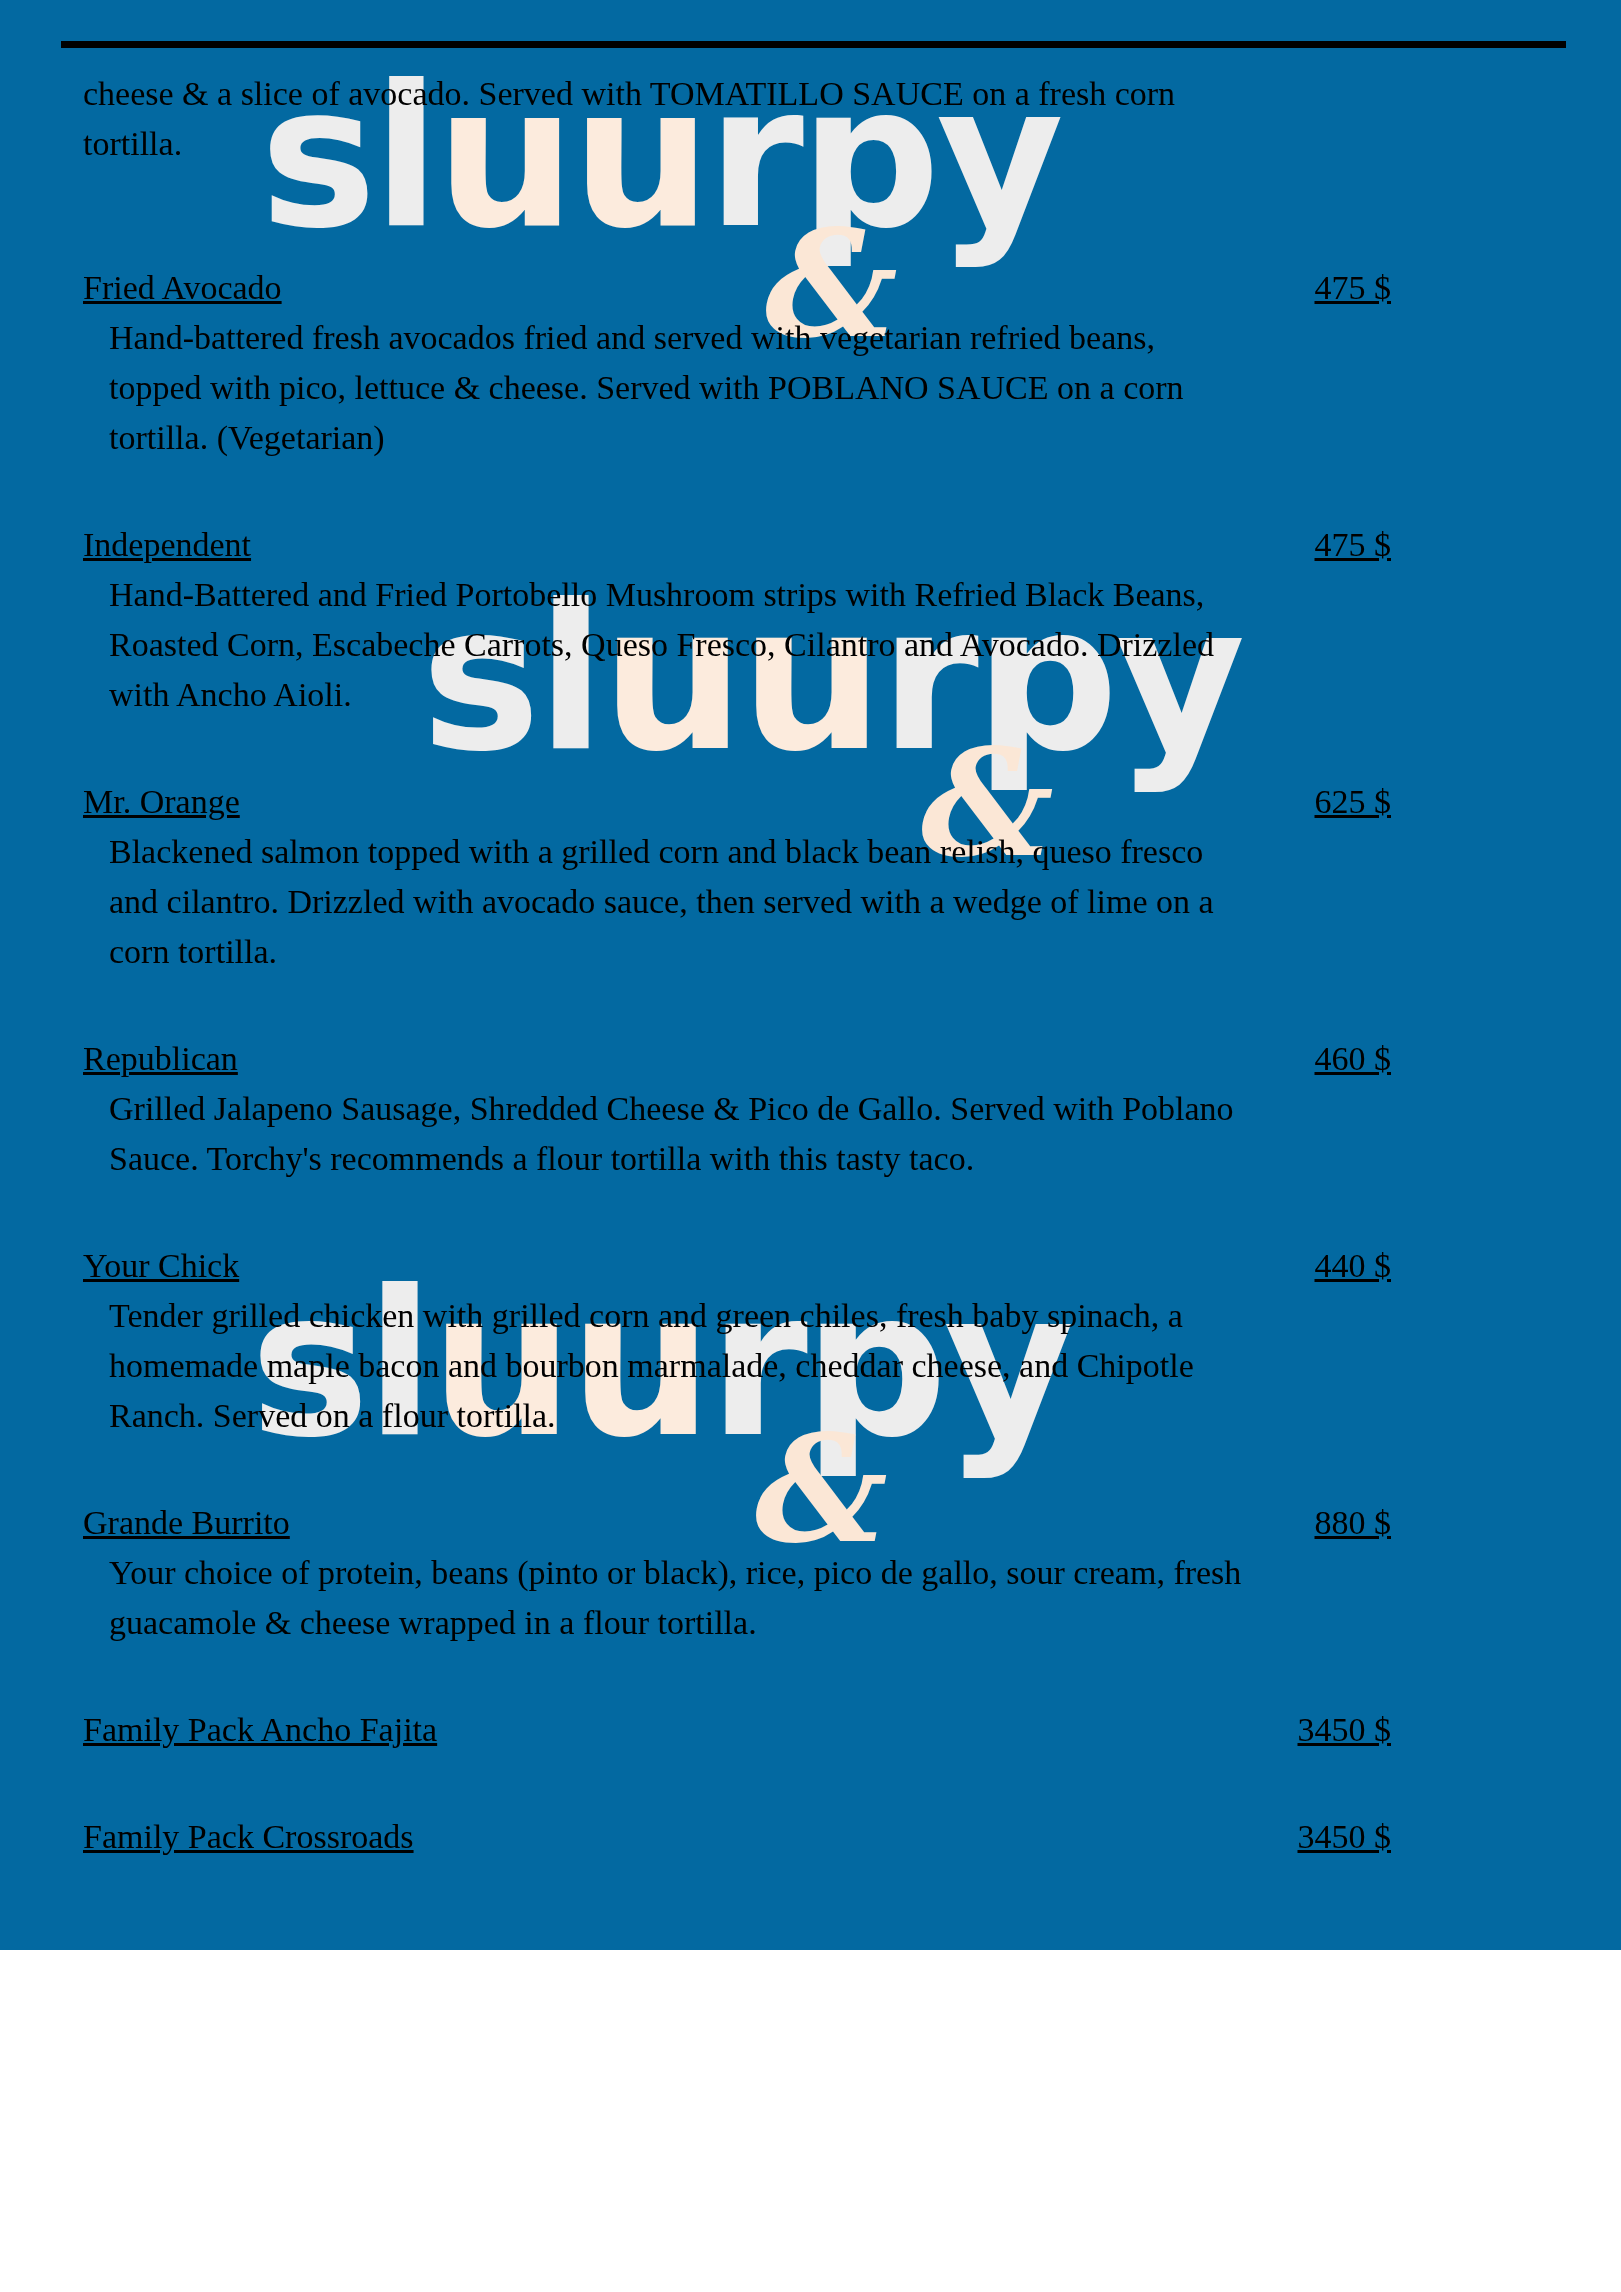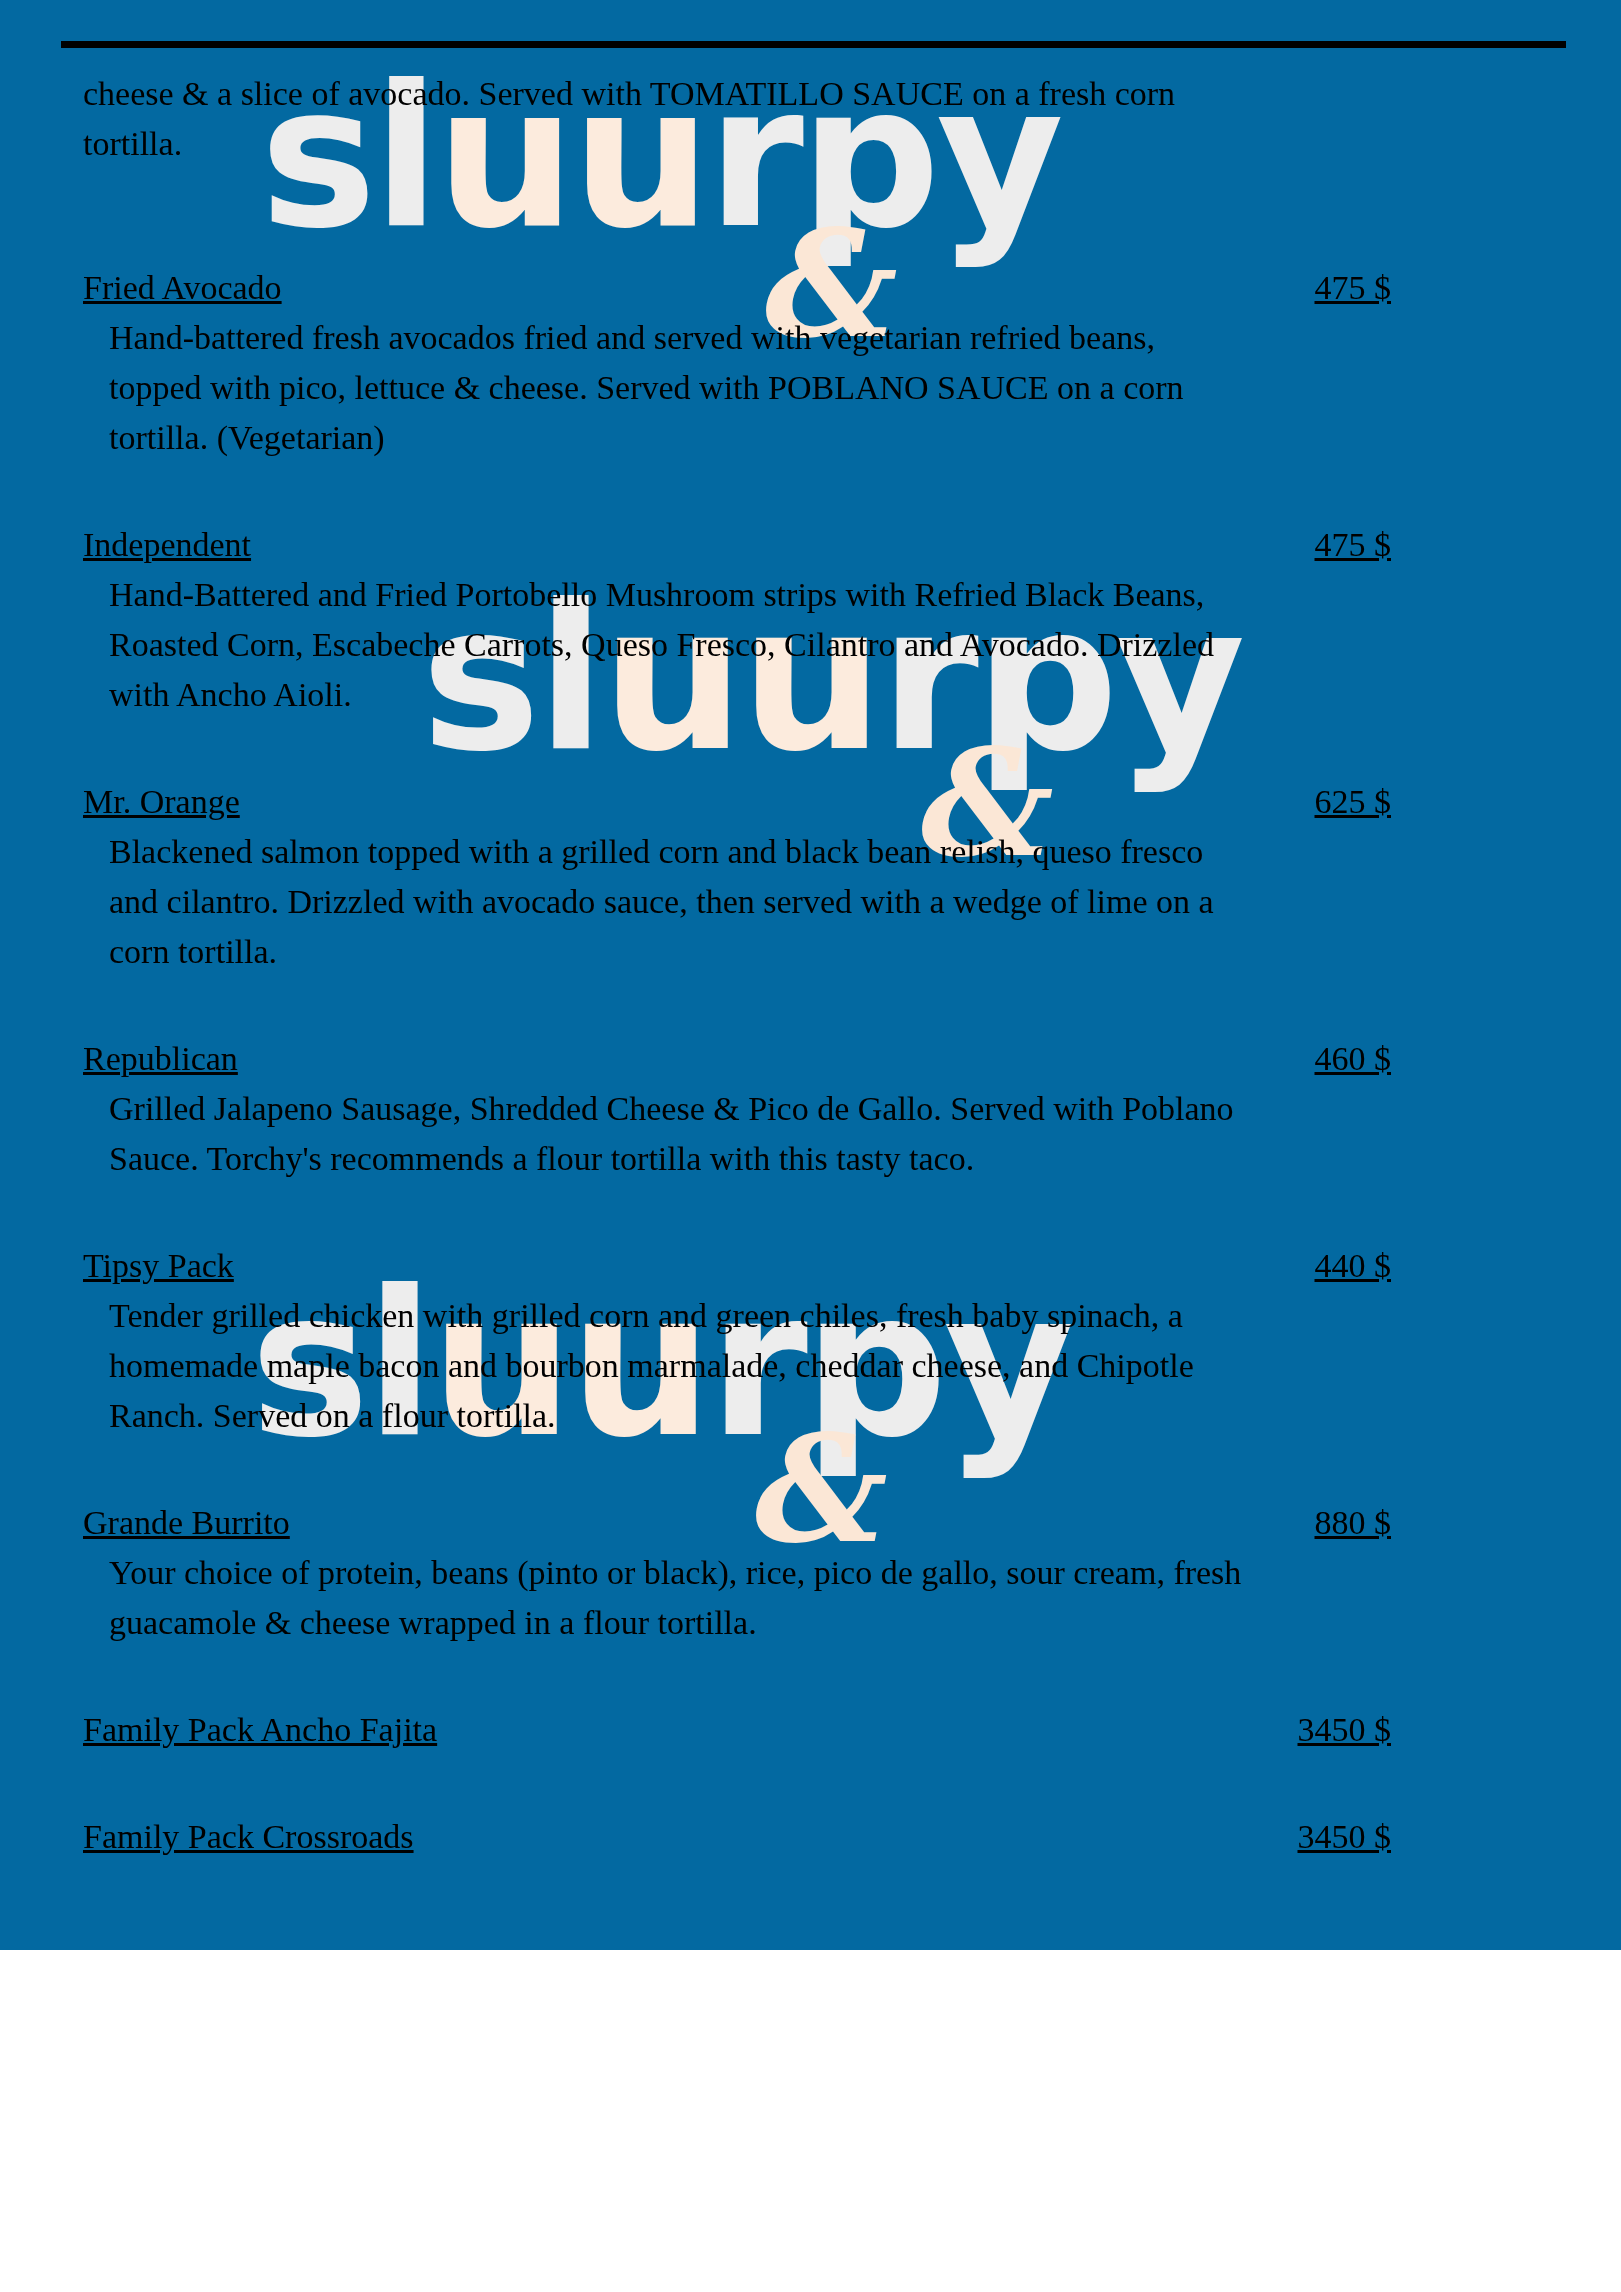--- a/index.html
+++ b/index.html
@@ -171,21 +171,21 @@
         </div>
         <div class="menu-item">
           <div class="item-head">
             <div class="item-name">Republican</div>
             <div class="item-price">460 $</div>
           </div>
           <div class="item-desc">Grilled Jalapeno Sausage, Shredded Cheese &amp; Pico de Gallo.  Served with Poblano Sauce. Torchy's recommends a flour tortilla with this tasty taco.</div>
         </div>
         <div class="menu-item">
           <div class="item-head">
-            <div class="item-name">Tipsy Pack</div>
+            <div class="item-name">Your Chick</div>
             <div class="item-price">440 $</div>
           </div>
           <div class="item-desc">Tender grilled chicken with grilled corn and green chiles, fresh baby spinach, a homemade maple bacon and bourbon marmalade, cheddar cheese, and Chipotle Ranch.  Served on a flour tortilla.</div>
         </div>
         <div class="menu-item">
           <div class="item-head">
             <div class="item-name">Grande Burrito</div>
             <div class="item-price">880 $</div>
           </div>
           <div class="item-desc">Your choice of protein, beans (pinto or black), rice, pico de gallo, sour cream, fresh guacamole &amp; cheese wrapped in a flour tortilla.</div>

